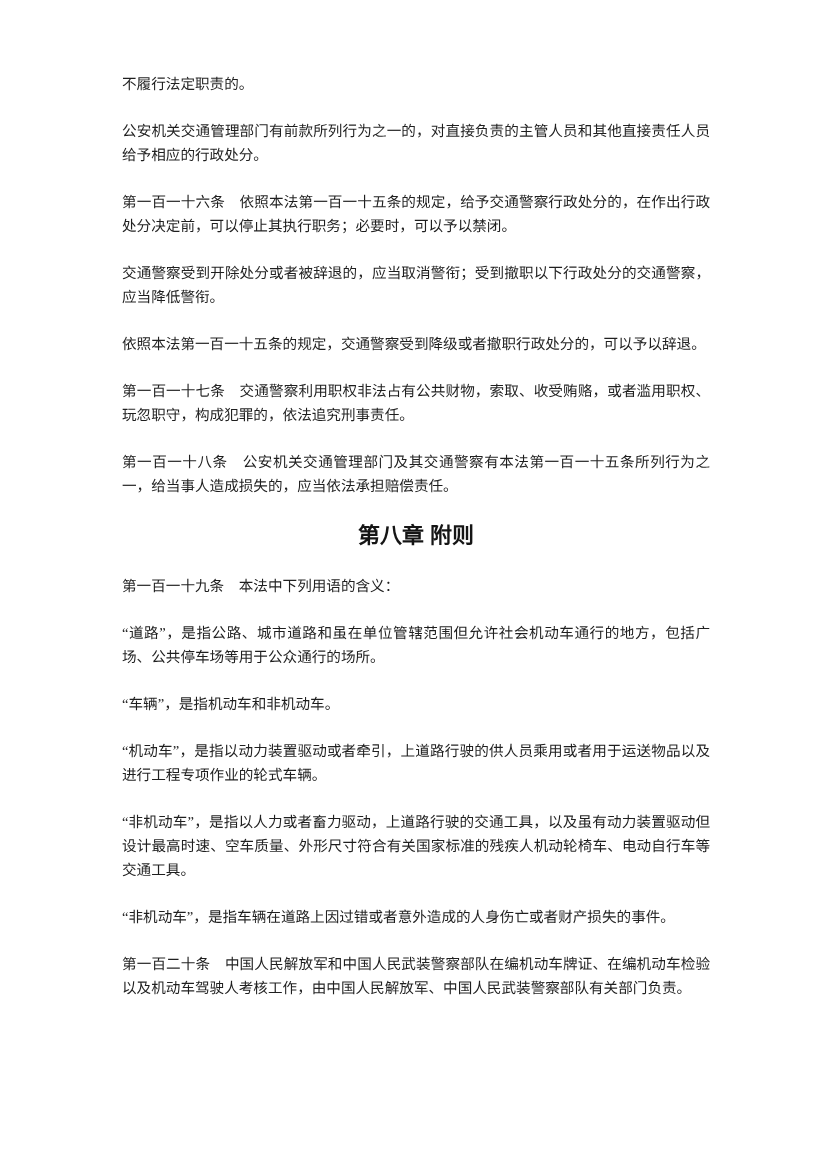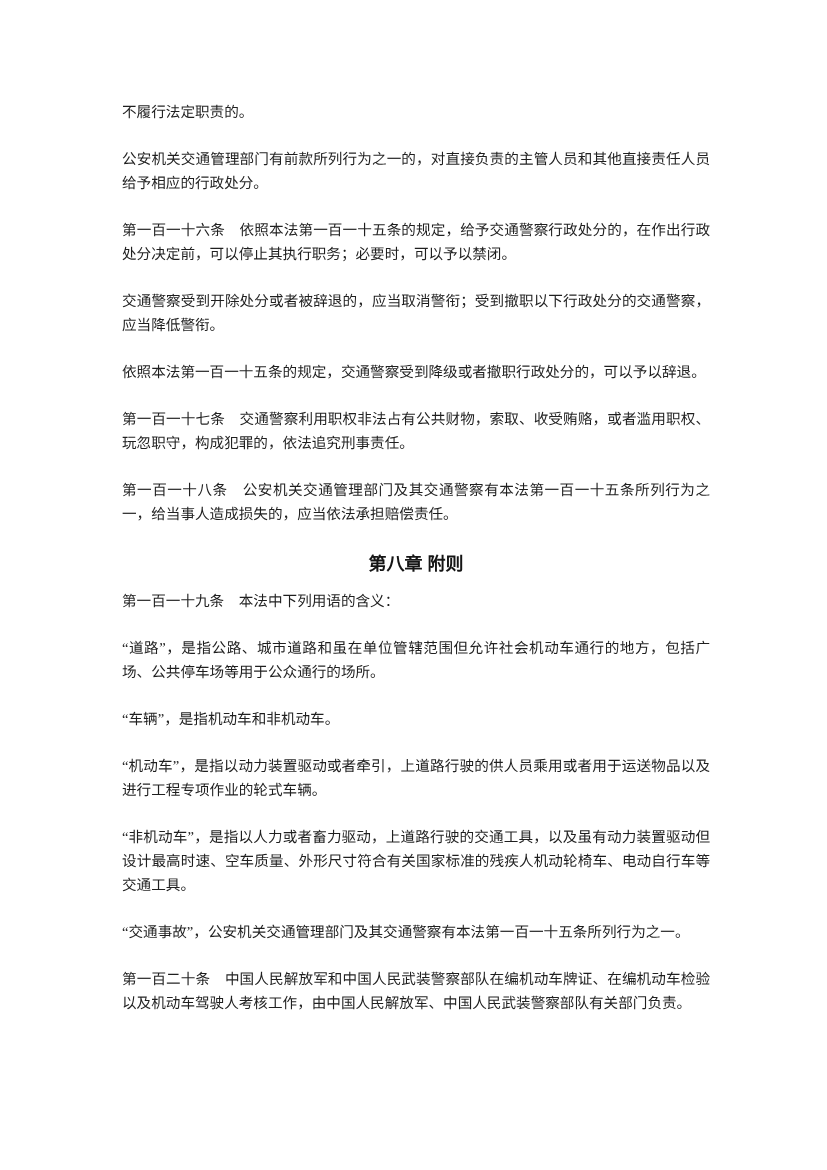--- a/index.html
+++ b/index.html
@@ -9,54 +9,54 @@
   }
   body {
     width: 827px;
     height: 1170px;
     overflow: hidden;
   }
   .page {
     box-sizing: border-box;
     width: 827px;
     height: 1170px;
-    padding: 100px 117px 0 122px;
+    padding: 72px 117px 0 122px;
     background: #ffffff;
     font-family: "Liberation Serif", "DejaVu Serif", serif;
     font-size: 14.6px;
     line-height: 24px;
     color: #1f1f1f;
   }
   .para {
     margin: 0 0 23px 0;
     text-align: justify;
     word-break: break-all;
   }
   .chapter-heading {
     font-family: "Liberation Sans", "DejaVu Sans", sans-serif;
-    font-size: 18px;
+    font-size: 22px;
     line-height: 30px;
     font-weight: bold;
     text-align: center;
     color: #151515;
-    margin: 0 0 10px 0;
+    margin: 0 0 23px 0;
   }
 </style>
 </head>
 <body>
 
 <div class="page">
   <p class="para">不履行法定职责的。</p>
   <p class="para">公安机关交通管理部门有前款所列行为之一的，对直接负责的主管人员和其他直接责任人员给予相应的行政处分。</p>
   <p class="para">第一百一十六条　依照本法第一百一十五条的规定，给予交通警察行政处分的，在作出行政处分决定前，可以停止其执行职务；必要时，可以予以禁闭。</p>
   <p class="para">交通警察受到开除处分或者被辞退的，应当取消警衔；受到撤职以下行政处分的交通警察，应当降低警衔。</p>
   <p class="para">依照本法第一百一十五条的规定，交通警察受到降级或者撤职行政处分的，可以予以辞退。</p>
   <p class="para">第一百一十七条　交通警察利用职权非法占有公共财物，索取、收受贿赂，或者滥用职权、玩忽职守，构成犯罪的，依法追究刑事责任。</p>
   <p class="para">第一百一十八条　公安机关交通管理部门及其交通警察有本法第一百一十五条所列行为之一，给当事人造成损失的，应当依法承担赔偿责任。</p>
   <h2 class="chapter-heading">第八章 附则</h2>
   <p class="para">第一百一十九条　本法中下列用语的含义：</p>
   <p class="para">“道路”，是指公路、城市道路和虽在单位管辖范围但允许社会机动车通行的地方，包括广场、公共停车场等用于公众通行的场所。</p>
   <p class="para">“车辆”，是指机动车和非机动车。</p>
   <p class="para">“机动车”，是指以动力装置驱动或者牵引，上道路行驶的供人员乘用或者用于运送物品以及进行工程专项作业的轮式车辆。</p>
   <p class="para">“非机动车”，是指以人力或者畜力驱动，上道路行驶的交通工具，以及虽有动力装置驱动但设计最高时速、空车质量、外形尺寸符合有关国家标准的残疾人机动轮椅车、电动自行车等交通工具。</p>
-  <p class="para">“交通事故”，公安机关交通管理部门及其交通警察有本法第一百一十五条所列行为之一。</p>
+  <p class="para">“非机动车”，是指车辆在道路上因过错或者意外造成的人身伤亡或者财产损失的事件。</p>
   <p class="para">第一百二十条　中国人民解放军和中国人民武装警察部队在编机动车牌证、在编机动车检验以及机动车驾驶人考核工作，由中国人民解放军、中国人民武装警察部队有关部门负责。</p>
 </div>
 
 </body></html>

